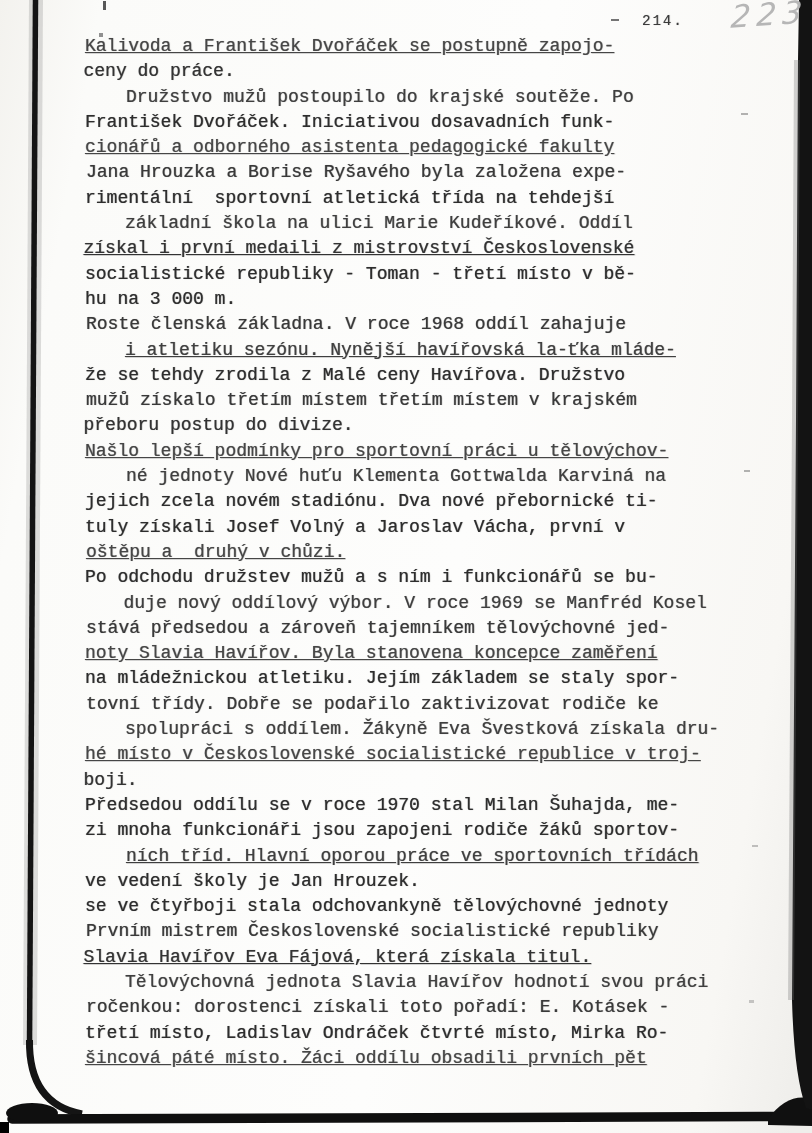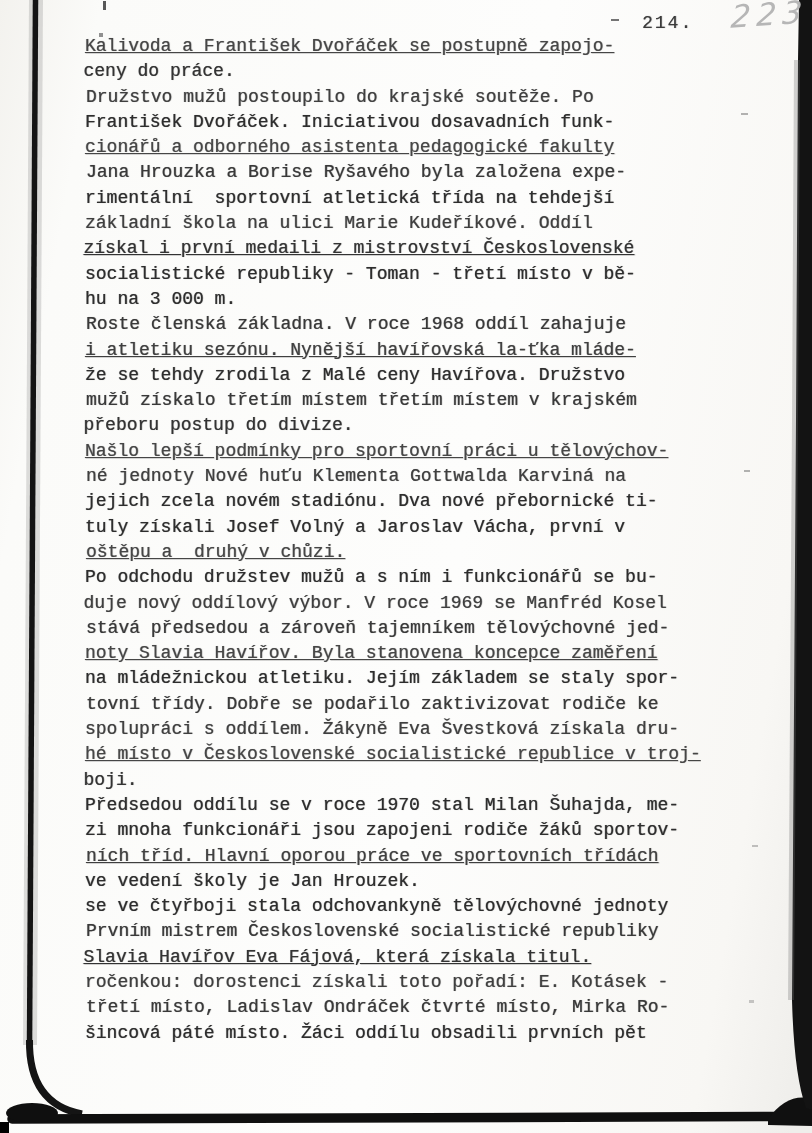--- a/index.html
+++ b/index.html
@@ -17,24 +17,24 @@
     color:#2d2d2d; font-size:18px; line-height:25.3px;
     filter:blur(0.25px);
   }
   .line {
     white-space:pre; height:25.3px;
     text-shadow:0.5px 0.4px 0.7px rgba(45,45,45,.55),-0.4px 0 0.5px rgba(45,45,45,.30);
   }
   .line:nth-child(3n)   { transform:translateX(1px);  opacity:.94; }
   .line:nth-child(4n+1) { opacity:.88;text-decoration:underline; }
   .line:nth-child(7n+2) { transform:translateX(-1.5px); opacity:.97; }
-  .line:nth-child(5n+3) { opacity:.91; }
+  .line:nth-child(5n+3) { opacity:.91;margin-left:40px; }
   .typed-num {
     position:absolute; left:642px; top:13px;
-    font-size:18px; letter-spacing:2px; color:#3b3b3b;
+    font-size:14px; letter-spacing:2px; color:#3b3b3b;
     text-shadow:0.5px 0.4px 0.8px rgba(55,55,55,.6);
     filter:blur(0.2px);
   }
   .hand-num {
     position:absolute; left:731px; top:-4px;
     font-family:"DejaVu Sans",sans-serif; font-style:italic;
     font-size:31px; letter-spacing:6px; color:#b6b6b6;
     transform:rotate(-4deg) skewX(-8deg);
   }
   .artifacts { position:absolute; inset:0; pointer-events:none; }
@@ -106,18 +106,19 @@
     <div class="line">spolupráci s oddílem. Žákyně Eva Švestková získala dru-</div>
     <div class="line">hé místo v Československé socialistické republice v troj-</div>
     <div class="line">boji.</div>
     <div class="line">Předsedou oddílu se v roce 1970 stal Milan Šuhajda, me-</div>
     <div class="line">zi mnoha funkcionáři jsou zapojeni rodiče žáků sportov-</div>
     <div class="line">ních tříd. Hlavní oporou práce ve sportovních třídách</div>
     <div class="line">ve vedení školy je Jan Hrouzek.</div>
     <div class="line">se ve čtyřboji stala odchovankyně tělovýchovné jednoty</div>
     <div class="line">Prvním mistrem Československé socialistické republiky</div>
     <div class="line">Slavia Havířov Eva Fájová, která získala titul.</div>
+    <div class="line">Tělovýchovná jednota Slavia Havířov hodnotí svou práci</div>
     <div class="line">ročenkou: dorostenci získali toto pořadí: E. Kotásek -</div>
     <div class="line">třetí místo, Ladislav Ondráček čtvrté místo, Mirka Ro-</div>
     <div class="line">šincová páté místo. Žáci oddílu obsadili prvních pět</div>
   </div>
 
 </div>
 
 </body></html>

